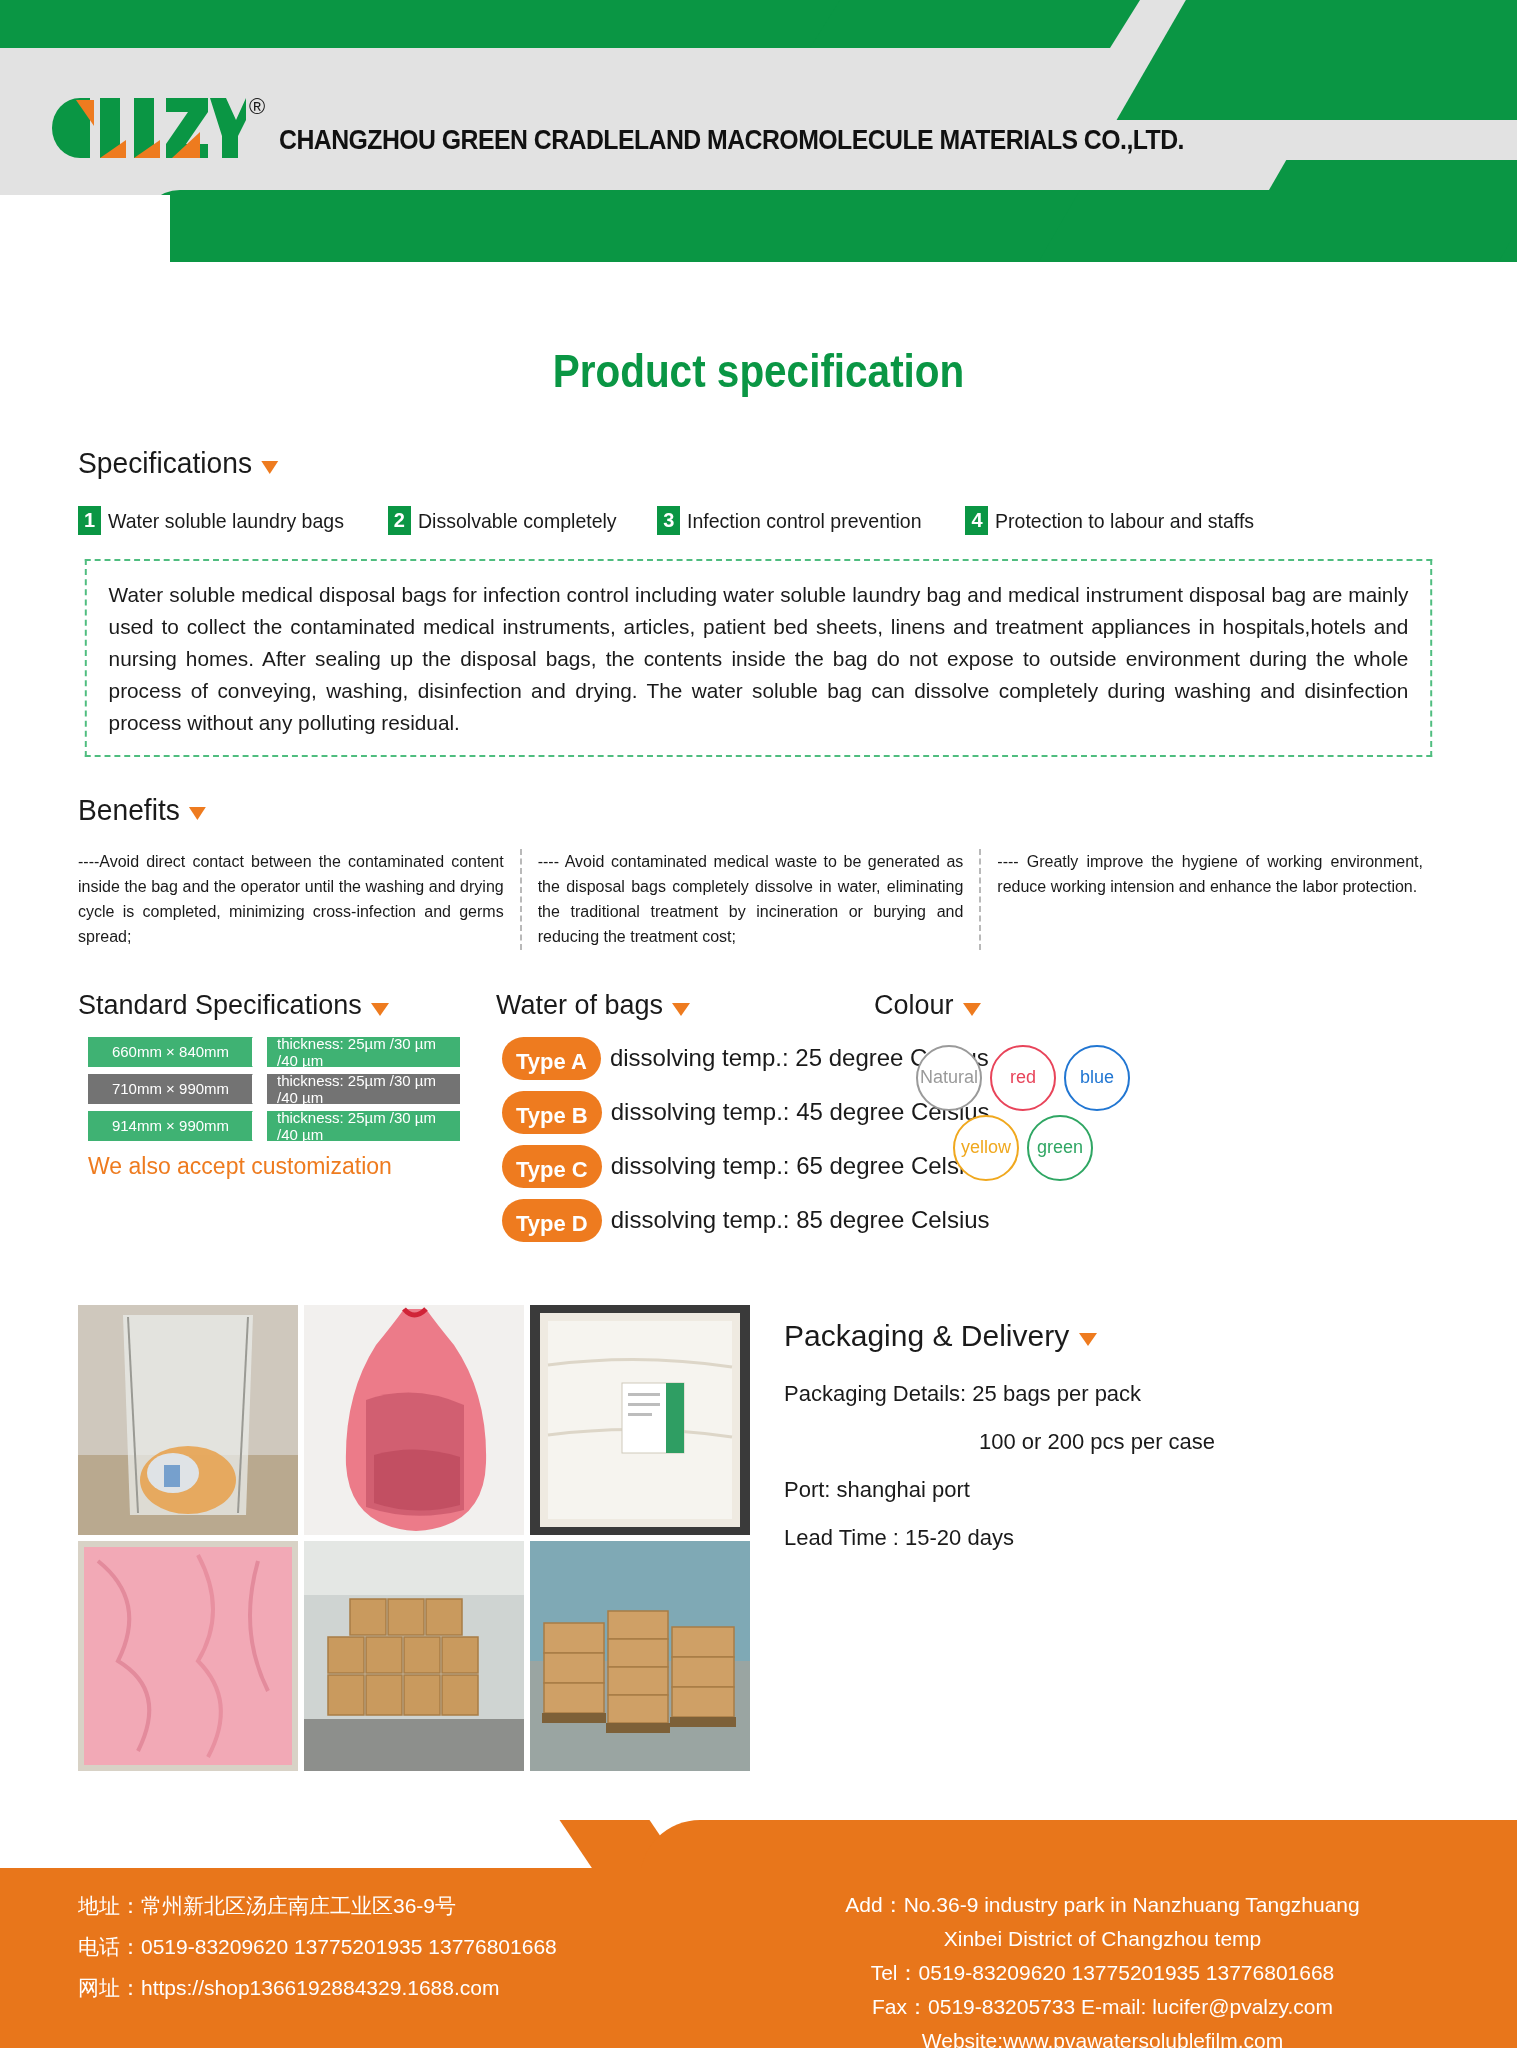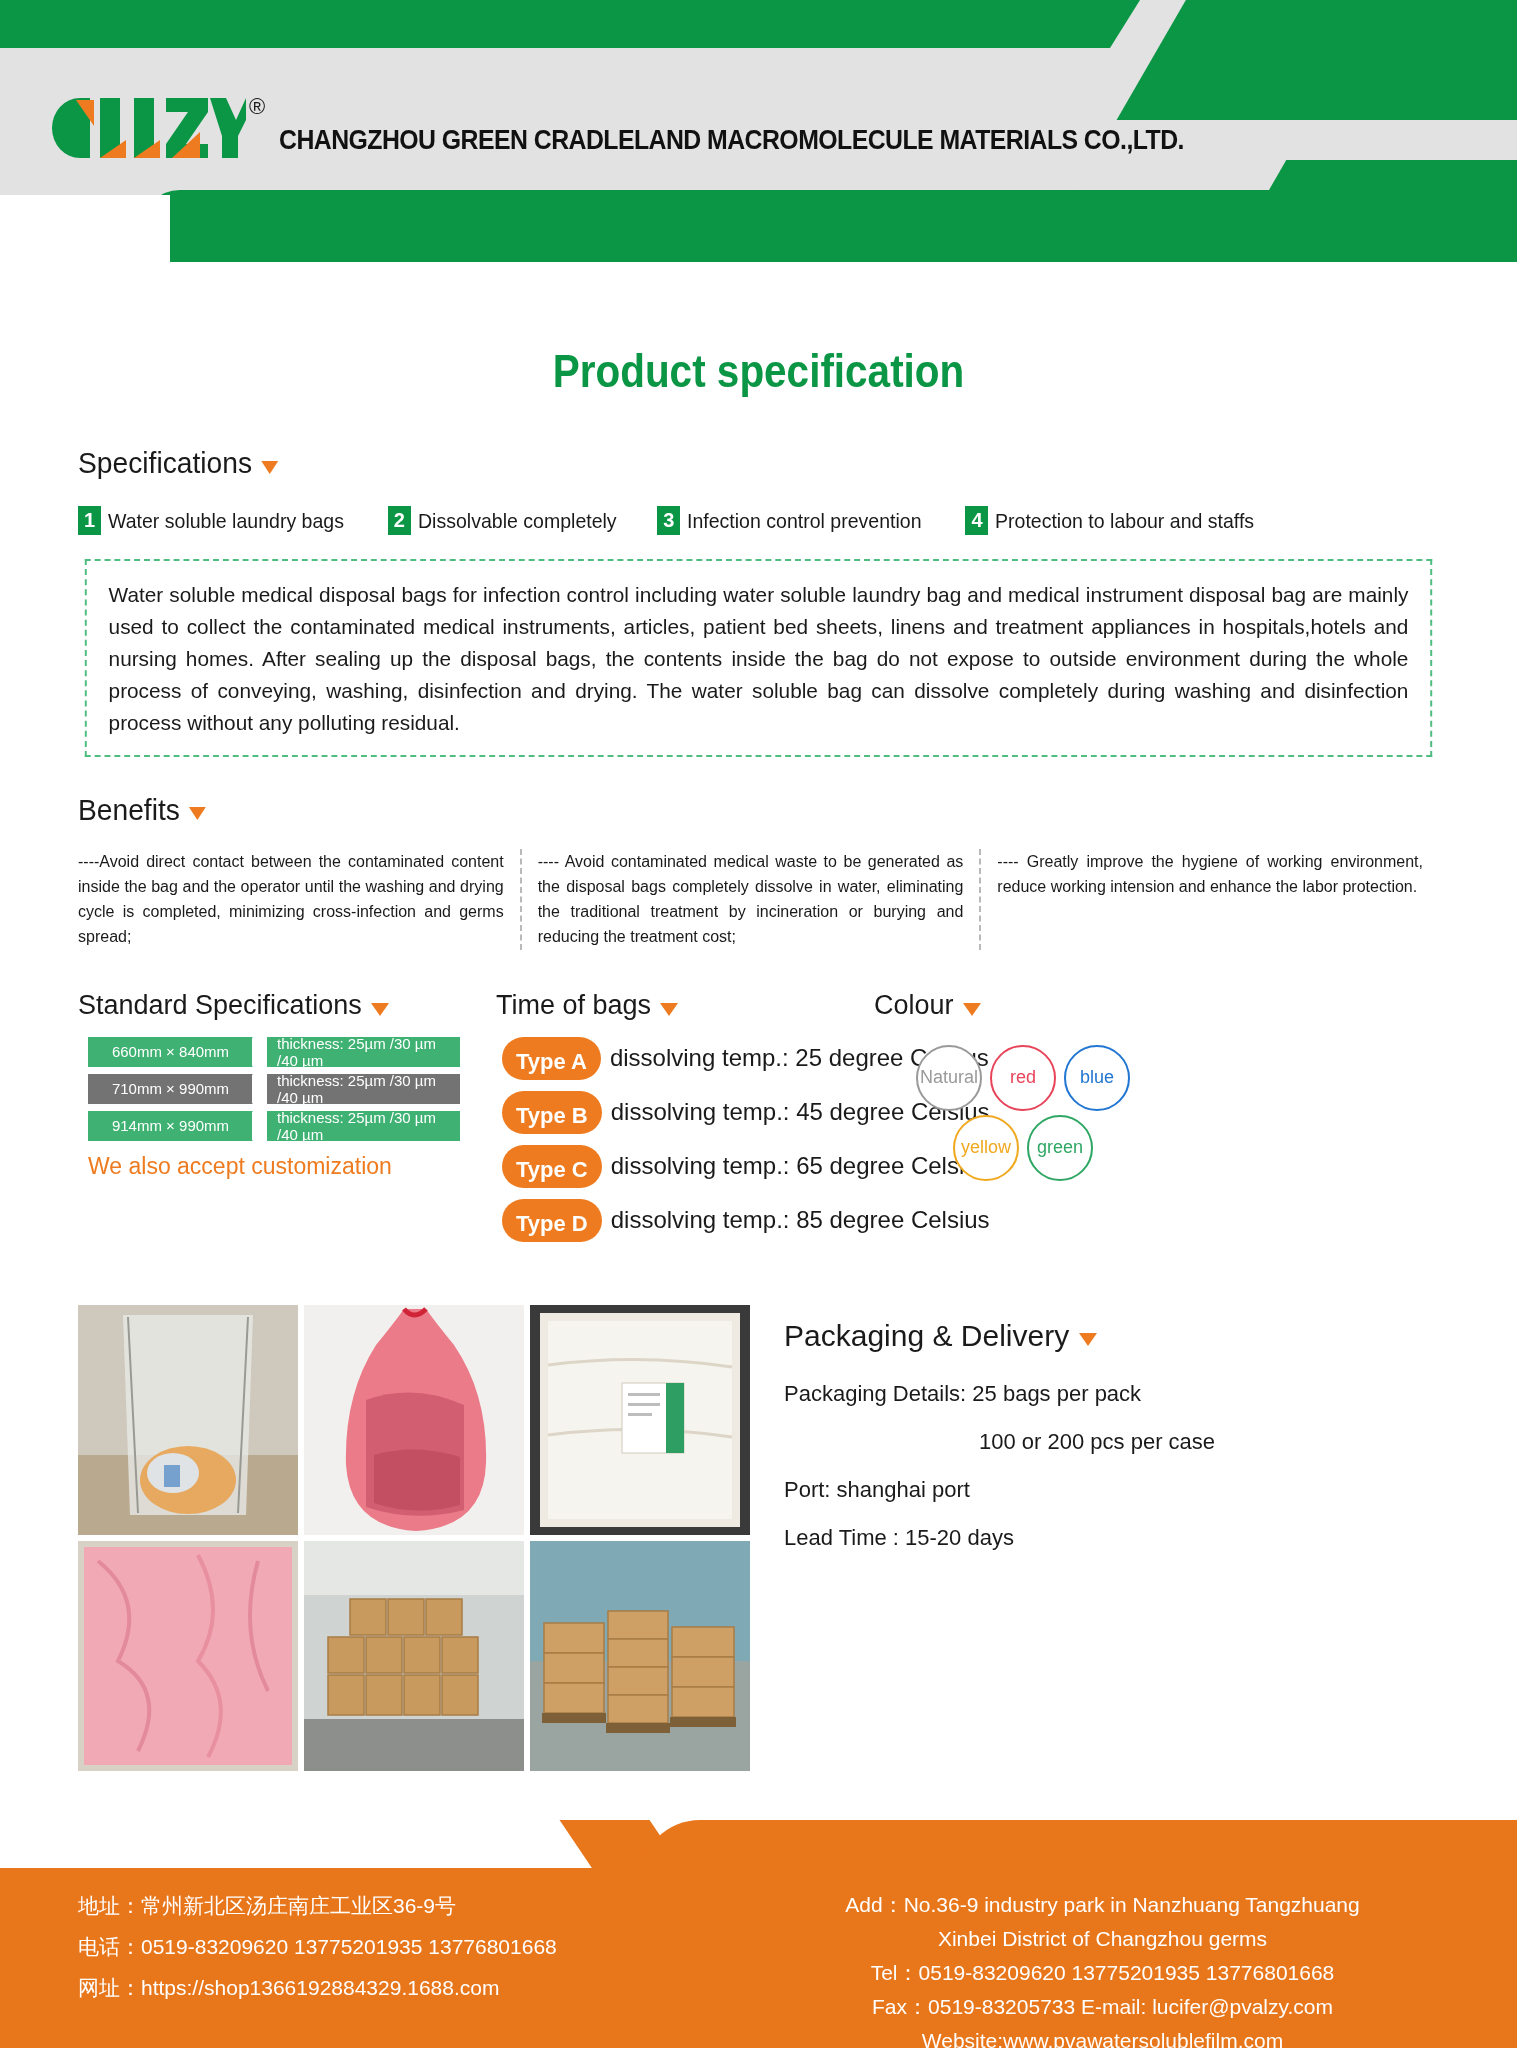--- a/index.html
+++ b/index.html
@@ -505,21 +505,21 @@
       <div class="spec-bar bar-dark">
         <span class="sb-left">914mm × 990mm</span>
         <span class="sb-arrow"></span>
         <span class="sb-right">thickness: 25µm /30 µm /40 µm</span>
       </div>
       <div class="custom-note">We also accept customization</div>
     </div>
 
     <div class="col-type">
       <div class="sub-head">
-        <span>Time of bags</span>
+        <span>Water of bags</span>
         <span class="tri-down"></span>
       </div>
       <div class="type-row">
         <span class="type-pill">Type A</span>
         <span class="type-desc">dissolving temp.: 25 degree Celsius</span>
       </div>
       <div class="type-row">
         <span class="type-pill">Type B</span>
         <span class="type-desc">dissolving temp.: 45 degree Celsius</span>
       </div>
@@ -671,19 +671,19 @@
   <div class="ft-orange-curve"></div>
   <div class="ft-orange"></div>
   <div class="ft-cols">
     <div class="ft-left">
       <div>地址：常州新北区汤庄南庄工业区36-9号</div>
       <div>电话：0519-83209620 13775201935 13776801668</div>
       <div>网址：https://shop1366192884329.1688.com</div>
     </div>
     <div class="ft-right">
       <div>Add：No.36-9 industry park in Nanzhuang Tangzhuang</div>
-      <div>Xinbei District of Changzhou germs</div>
+      <div>Xinbei District of Changzhou temp</div>
       <div>Tel：0519-83209620 13775201935 13776801668</div>
       <div>Fax：0519-83205733  E-mail: lucifer@pvalzy.com</div>
       <div>Website:www.pvawatersolublefilm.com</div>
     </div>
   </div>
 </div>
 
 </body></html>

